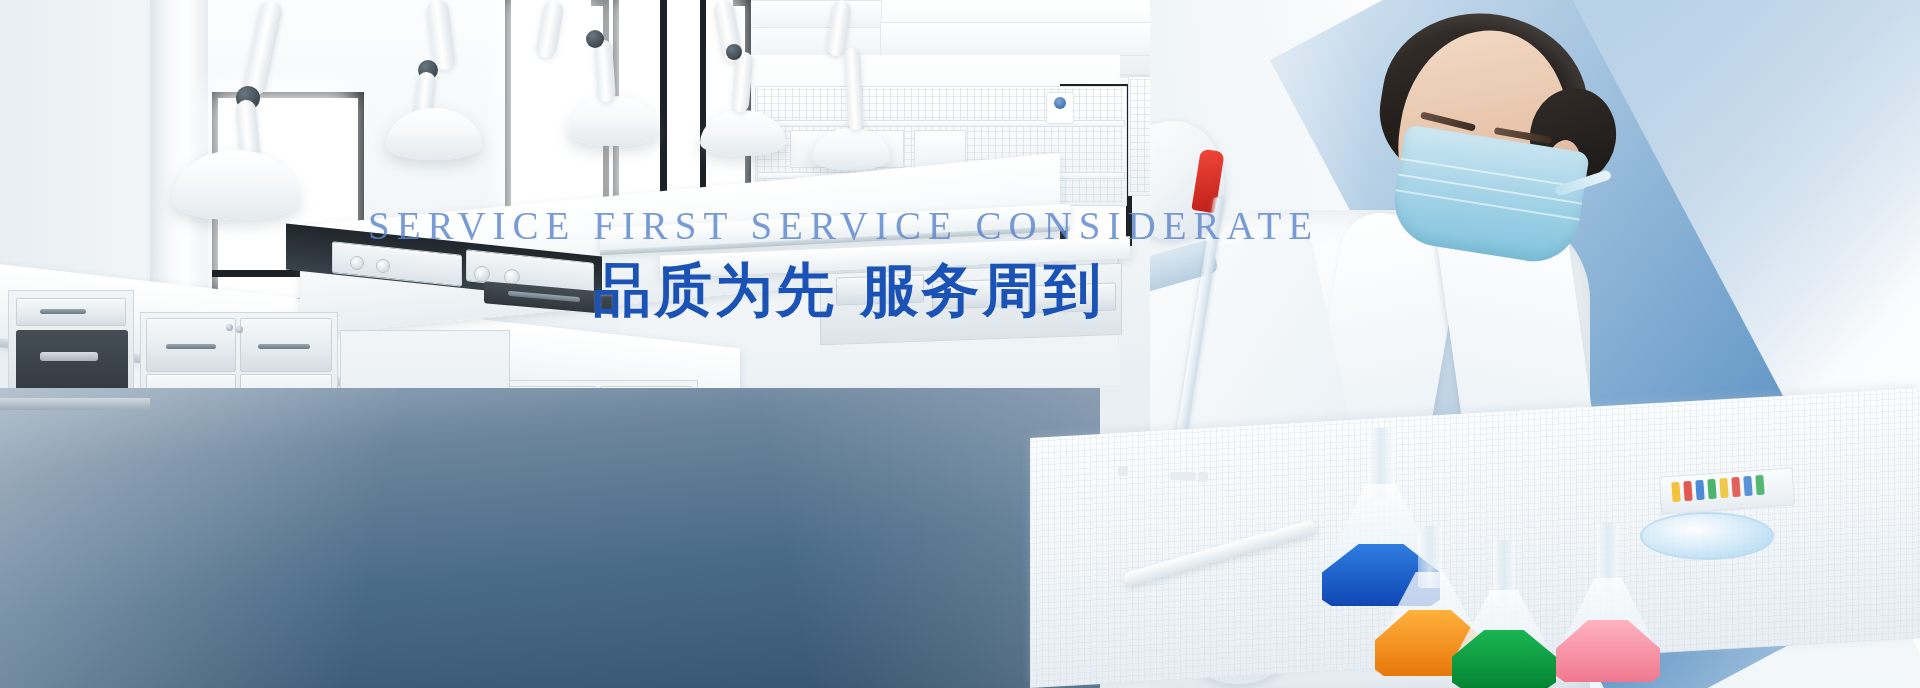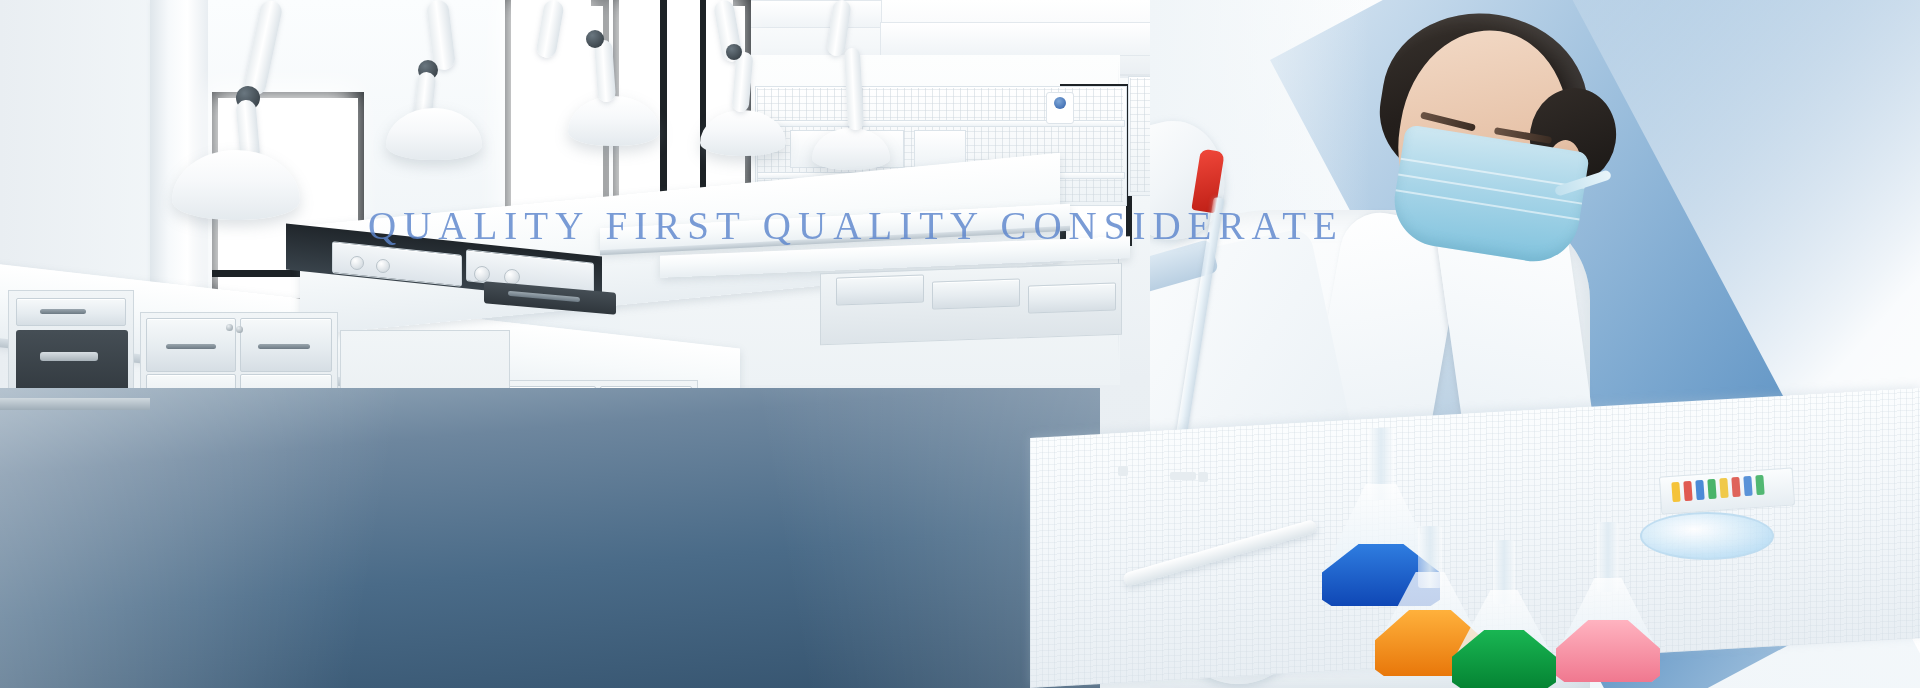--- a/index.html
+++ b/index.html
@@ -631,18 +631,19 @@
     <div class="rack-tube" style="left:1684px;bottom:187px;background:#e05a52;transform:rotate(-4deg);"></div>
     <div class="rack-tube" style="left:1696px;bottom:188px;background:#4b8ad6;transform:rotate(-4deg);"></div>
     <div class="rack-tube" style="left:1708px;bottom:189px;background:#49b46a;transform:rotate(-4deg);"></div>
     <div class="rack-tube" style="left:1720px;bottom:190px;background:#f0c94a;transform:rotate(-4deg);"></div>
     <div class="rack-tube" style="left:1732px;bottom:191px;background:#df635a;transform:rotate(-4deg);"></div>
     <div class="rack-tube" style="left:1744px;bottom:192px;background:#5a93d8;transform:rotate(-4deg);"></div>
     <div class="rack-tube" style="left:1756px;bottom:193px;background:#52b873;transform:rotate(-4deg);"></div>
   </div>
 
   <div class="copy">
-    <div class="eyebrow">QUALITY FIRST QUALITY CONSIDERATE</div>
-
+    <div class="eyebrow">SERVICE FIRST SERVICE CONSIDERATE</div>
+
+    <div class="headline">品质为先  服务周到</div>
 
   </div>
 
 </div>
 
 </body></html>

